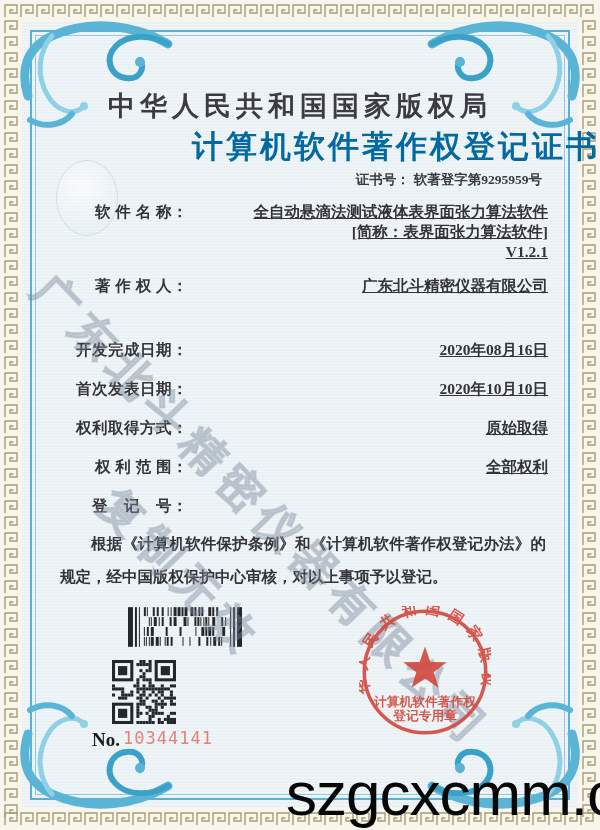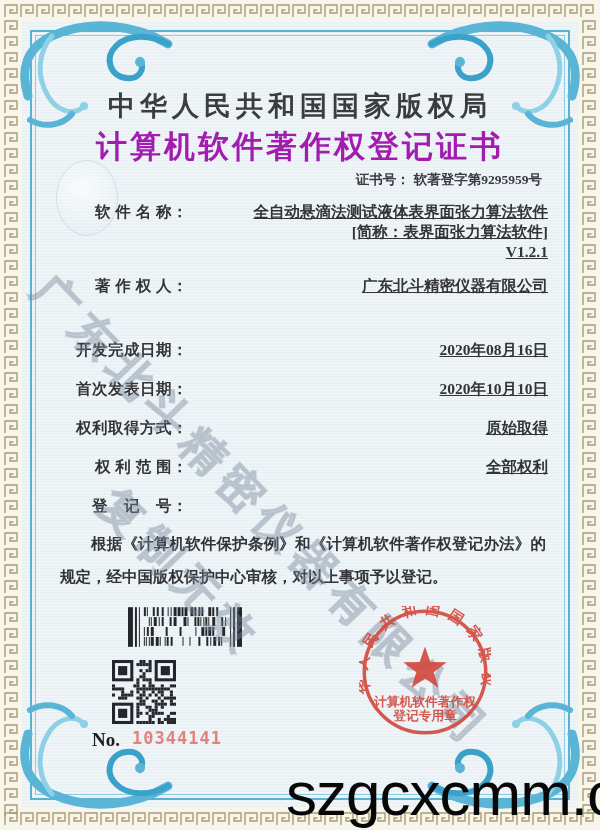--- a/index.html
+++ b/index.html
@@ -9,35 +9,35 @@
          background-image:repeating-linear-gradient(0deg,rgba(255,255,255,.28) 0 1px,rgba(210,226,232,.12) 1px 3px);}
   .frame-outer{position:absolute;inset:30px;border:2px solid #58b2d6;pointer-events:none;}
   .frame-inner{position:absolute;inset:35px;border:1px solid #8ecbe2;pointer-events:none;}
   svg.deco{position:absolute;left:0;top:0;z-index:1;}
   .hologram{position:absolute;left:56px;top:160px;width:60px;height:74px;border-radius:50%;
             border:1px solid rgba(165,190,202,.38);z-index:2;
             background:radial-gradient(circle at 42% 36%,rgba(255,255,255,.65),rgba(205,225,233,.10) 70%);}
   .content{position:absolute;inset:0;z-index:3;}
   .authority{position:absolute;top:88px;left:0;width:100%;text-align:center;
              font-size:27px;font-weight:700;letter-spacing:5px;color:#3b3b40;}
-  .cert-title{position:absolute;top:126px;left:0;width:100%;text-align:center;
-              font-size:31px;font-weight:700;letter-spacing:3px;color:#a21caf;}
+  .cert-title{position:absolute;top:126px;left:0;width:100%;text-align:right;
+              font-size:31px;font-weight:700;letter-spacing:3px;color:#0369a1;}
   .certno{position:absolute;top:171px;right:58px;font-size:13.5px;font-weight:700;color:#3a3a40;}
   .certno .lbl{margin-right:4px;}
   .frow{position:absolute;left:62px;width:486px;display:flex;font-size:15.5px;font-weight:700;color:#333338;text-align:right;}
   .flabel{width:126px;flex:none;letter-spacing:.5px;}
   .fvalue{flex:1;padding-left:0px;}
   .fvalue div{line-height:20px;text-decoration:underline;}
   .statement{position:absolute;top:527px;left:60px;width:486px;font-size:15.5px;font-weight:700;
              line-height:33px;text-indent:2em;text-align:justify;color:#333338;}
   .barcode{position:absolute;left:128px;top:607px;}
   .qr{position:absolute;left:112px;top:660px;}
   .serial{position:absolute;left:92px;top:729px;font-size:19px;font-weight:700;color:#1d1d1d;}
-  .serial .num{font-family:"DejaVu Sans Mono",monospace;font-weight:700;font-size:17px;
-               color:#e2827d;letter-spacing:1px;position:relative;top:-2px;margin-left:12px;}
+  .serial .num{font-family:"DejaVu Sans Mono",monospace;font-weight:400;font-size:17px;
+               color:#e2827d;letter-spacing:1px;position:relative;top:-2px;margin-left:3px;}
   .seal{position:absolute;left:359px;top:606px;z-index:5;opacity:.9;}
   .seal-date{position:absolute;left:350px;top:737px;width:150px;text-align:center;
              font-size:16.5px;font-weight:700;color:#242428;z-index:5;}
   .wm{position:absolute;z-index:4;font-size:44px;font-weight:700;letter-spacing:9px;white-space:nowrap;
       color:rgba(128,143,158,.18);-webkit-text-stroke:1.5px rgba(120,136,152,.34);
       transform-origin:0 0;transform:rotate(46deg);pointer-events:none;}
   .wm1{left:62px;top:262px;}
   .wm2{left:128px;top:476px;}
   .sitemark{position:absolute;left:286px;top:758px;z-index:9;font-family:"Liberation Sans","DejaVu Sans",sans-serif;
             font-size:62px;font-weight:400;letter-spacing:-1px;color:#070707;white-space:nowrap;}

